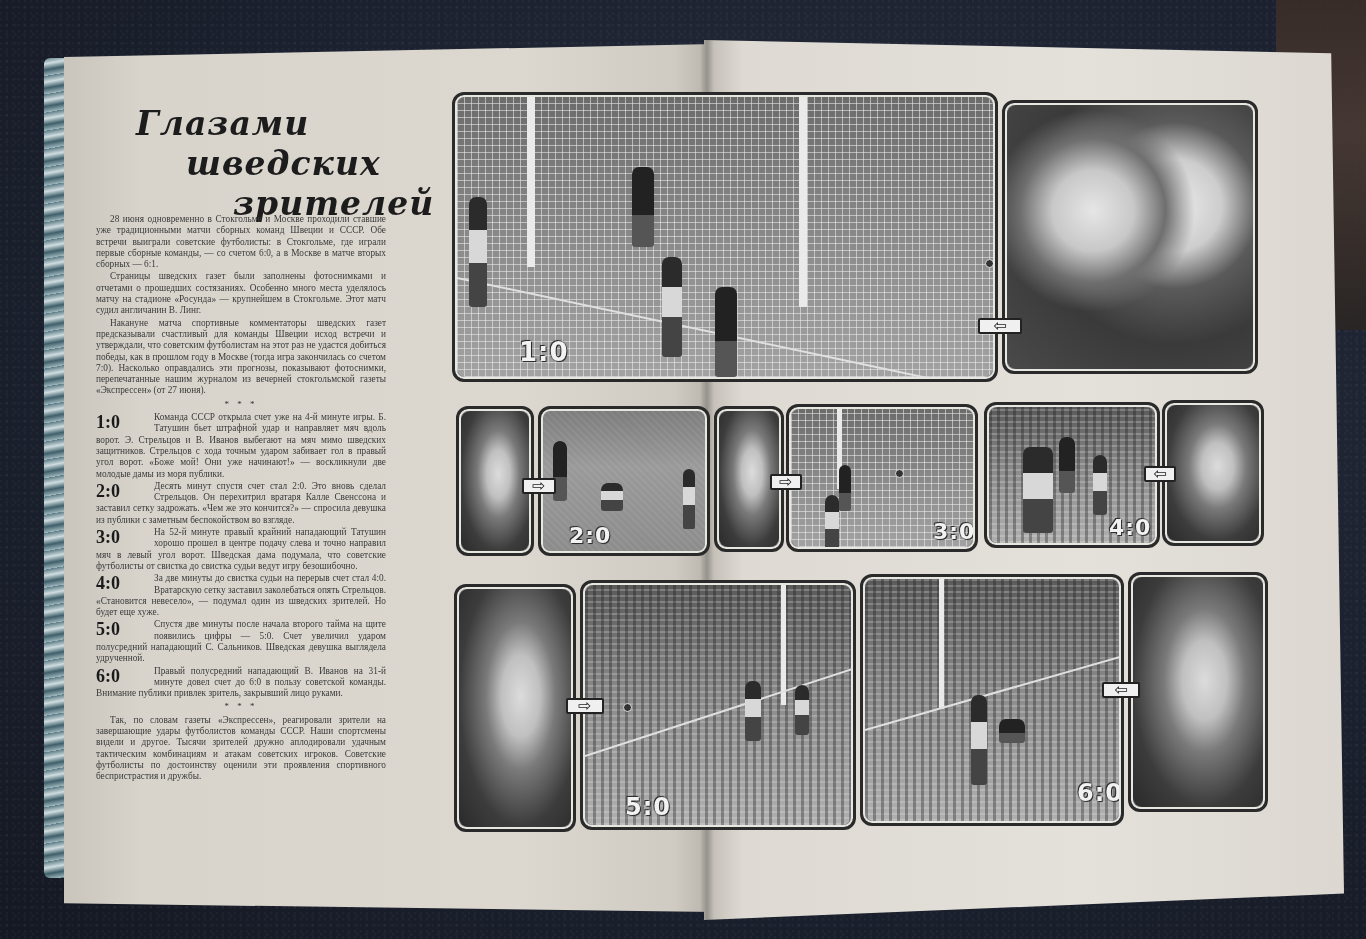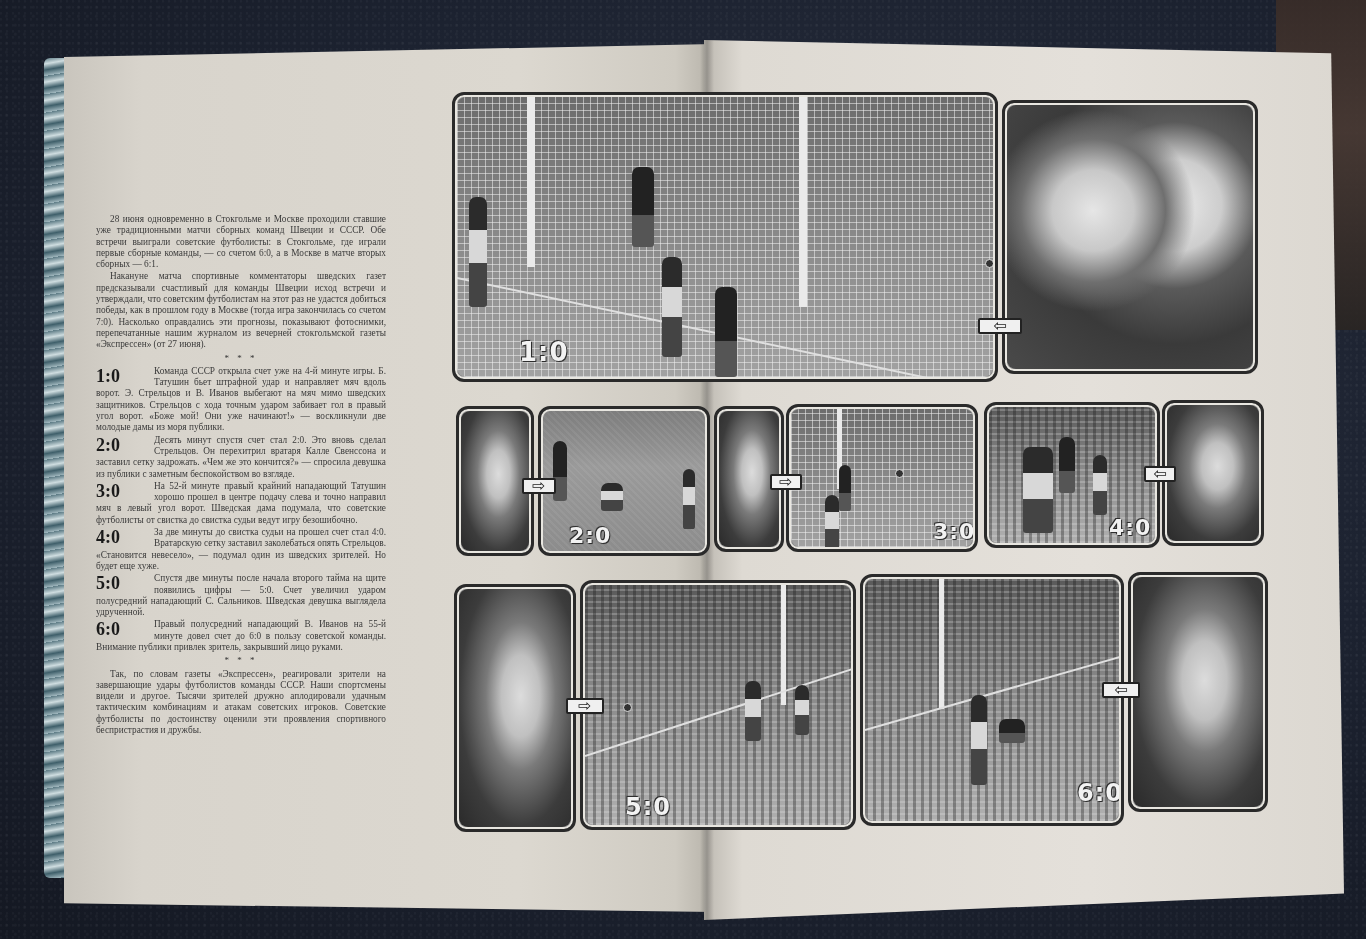--- a/index.html
+++ b/index.html
@@ -123,49 +123,55 @@
 </style>
 </head>
 <body>
 
 <div class="bg-noise"></div>
 <div class="hand"></div>
 <div class="cover-edge"></div>
 
 <div class="spread">
   <div class="page-left">
+    <h1 class="title">
+      <span class="l1">Глазами</span>
+      <span class="l2">шведских</span>
+      <span class="l3">зрителей</span>
+    </h1>
 
     <div class="article">
       <p>28 июня одновременно в Стокгольме и Москве проходили ставшие уже традиционными матчи сборных команд Швеции и СССР. Обе встречи выиграли советские футболисты: в Стокгольме, где играли первые сборные команды, — со счетом 6:0, а в Москве в матче вторых сборных — 6:1.</p>
+      <p>Страницы шведских газет были заполнены фотоснимками и отчетами о прошедших состязаниях. Особенно много места уделялось матчу на стадионе «Росунда» — крупнейшем в Стокгольме. Этот матч судил англичанин В. Линг.</p>
       <p>Накануне матча спортивные комментаторы шведских газет предсказывали счастливый для команды Швеции исход встречи и утверждали, что советским футболистам на этот раз не удастся добиться победы, как в прошлом году в Москве (тогда игра закончилась со счетом 7:0). Насколько оправдались эти прогнозы, показывают фотоснимки, перепечатанные нашим журналом из вечерней стокгольмской газеты «Экспрессен» (от 27 июня).</p>
       <div class="stars">* * *</div>
 
       <div class="score-item">
         <span class="score">1:0</span>
         <span>Команда СССР открыла счет уже на 4-й минуте игры. Б. Татушин бьет штрафной удар и направляет мяч вдоль ворот. Э. Стрельцов и В. Иванов выбегают на мяч мимо шведских защитников. Стрельцов с хода точным ударом забивает гол в правый угол ворот. «Боже мой! Они уже начинают!» — воскликнули две молодые дамы из моря публики.</span>
       </div>
       <div class="score-item">
         <span class="score">2:0</span>
         <span>Десять минут спустя счет стал 2:0. Это вновь сделал Стрельцов. Он перехитрил вратаря Калле Свенссона и заставил сетку задрожать. «Чем же это кончится?» — спросила девушка из публики с заметным беспокойством во взгляде.</span>
       </div>
       <div class="score-item">
         <span class="score">3:0</span>
         <span>На 52-й минуте правый крайний нападающий Татушин хорошо прошел в центре подачу слева и точно направил мяч в левый угол ворот. Шведская дама подумала, что советские футболисты от свистка до свистка судьи ведут игру безошибочно.</span>
       </div>
       <div class="score-item">
         <span class="score">4:0</span>
-        <span>За две минуты до свистка судьи на прошел счет стал 4:0. Вратарскую сетку заставил заколебаться опять Стрельцов. «Становится невесело», — подумал один из шведских зрителей. Но будет еще хуже.</span>
+        <span>За две минуты до свистка судьи на перерыв счет стал 4:0. Вратарскую сетку заставил заколебаться опять Стрельцов. «Становится невесело», — подумал один из шведских зрителей. Но будет еще хуже.</span>
       </div>
       <div class="score-item">
         <span class="score">5:0</span>
         <span>Спустя две минуты после начала второго тайма на щите появились цифры — 5:0. Счет увеличил ударом полусредний нападающий С. Сальников. Шведская девушка выглядела удрученной.</span>
       </div>
       <div class="score-item">
         <span class="score">6:0</span>
-        <span>Правый полусредний нападающий В. Иванов на 55-й минуте довел счет до 6:0 в пользу советской команды. Внимание публики привлек зритель, закрывший лицо руками.</span>
+        <span>Правый полусредний нападающий В. Иванов на 31-й минуте довел счет до 6:0 в пользу советской команды. Внимание публики привлек зритель, закрывший лицо руками.</span>
       </div>
 
       <div class="stars">* * *</div>
       <p>Так, по словам газеты «Экспрессен», реагировали зрители на завершающие удары футболистов команды СССР. Наши спортсмены видели и другое. Тысячи зрителей дружно аплодировали удачным тактическим комбинациям и атакам советских игроков. Советские футболисты по достоинству оценили эти проявления спортивного беспристрастия и дружбы.</p>
     </div>
   </div>
 
   <div class="page-right"></div>
   <div class="gutter"></div>
 </div>

